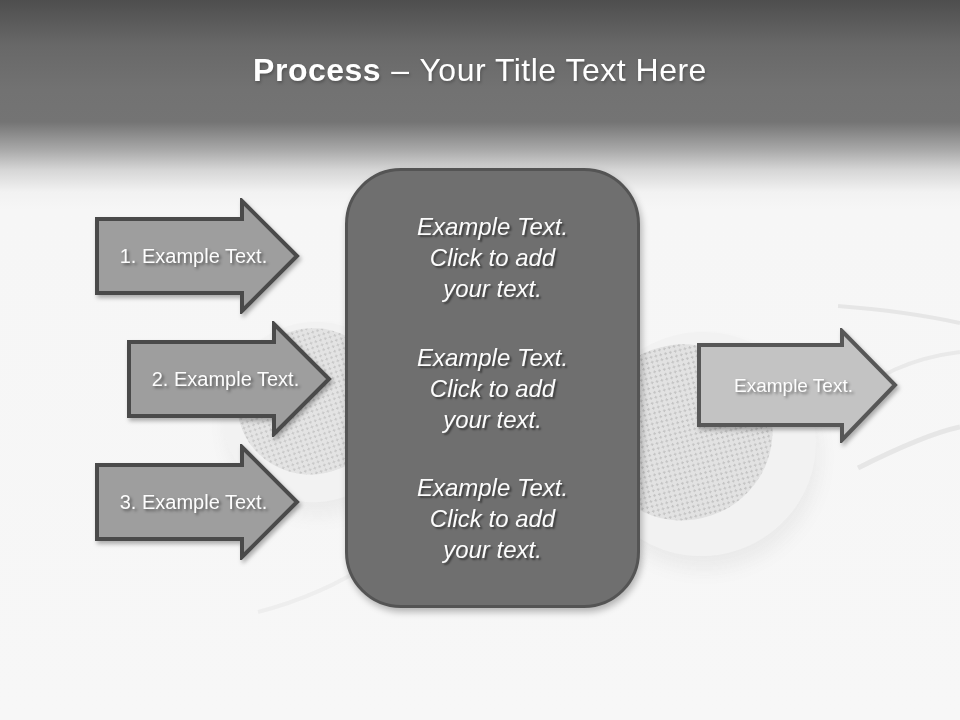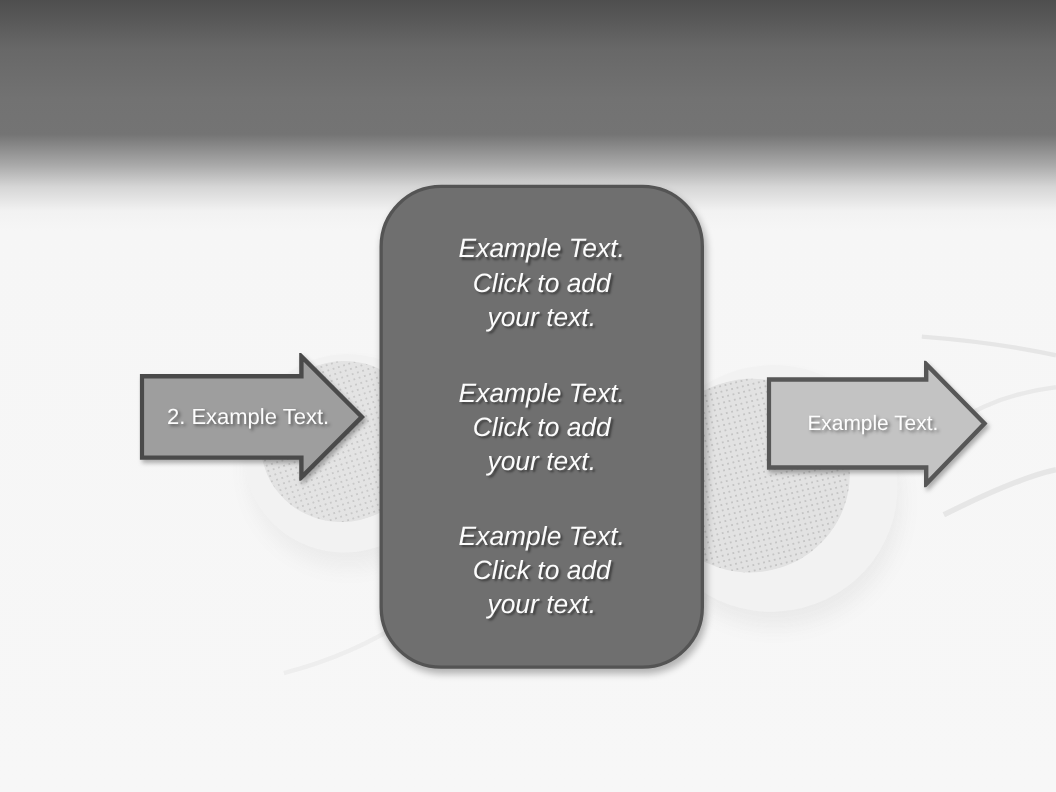--- a/index.html
+++ b/index.html
@@ -86,47 +86,62 @@
     <div class="earbud earbud-left">
       <div class="rim"></div>
       <div class="mesh"></div>
     </div>
     <div class="earbud earbud-right">
       <div class="rim"></div>
       <div class="mesh"></div>
     </div>
   </div>
 
+  <div class="title">
+    <span class="bold">Process</span><span class="dash">–</span><span>Your Title Text Here</span>
+  </div>
 
   <div class="panel">
     <div class="block">
       <div>Example Text.</div>
       <div>Click  to add</div>
       <div>your text.</div>
     </div>
     <div class="block">
       <div>Example Text.</div>
       <div>Click  to add</div>
       <div>your text.</div>
     </div>
     <div class="block">
       <div>Example Text.</div>
       <div>Click  to add</div>
       <div>your text.</div>
     </div>
   </div>
 
+  <div class="arrow arrow-1">
+    <svg viewBox="0 0 205 116">
+      <polygon points="2,21 147,21 147,3 202,58 147,113 147,95 2,95" fill="#9e9e9e" stroke="#4a4a4a" stroke-width="4" stroke-linejoin="miter"></polygon>
+    </svg>
+    <span class="label">1. Example Text.</span>
+  </div>
 
   <div class="arrow arrow-2">
     <svg viewBox="0 0 205 116">
       <polygon points="2,21 147,21 147,3 202,58 147,113 147,95 2,95" fill="#9e9e9e" stroke="#4a4a4a" stroke-width="4" stroke-linejoin="miter"></polygon>
     </svg>
     <span class="label">2. Example Text.</span>
   </div>
 
+  <div class="arrow arrow-3">
+    <svg viewBox="0 0 205 116">
+      <polygon points="2,21 147,21 147,3 202,58 147,113 147,95 2,95" fill="#9e9e9e" stroke="#4a4a4a" stroke-width="4" stroke-linejoin="miter"></polygon>
+    </svg>
+    <span class="label">3. Example Text.</span>
+  </div>
 
   <div class="arrow arrow-out">
     <svg viewBox="0 0 201 115">
       <polygon points="2,17 145,17 145,3 198,57 145,112 145,97 2,97" fill="#c3c3c3" stroke="#575757" stroke-width="4" stroke-linejoin="miter"></polygon>
     </svg>
     <span class="label">Example Text.</span>
   </div>
 
 </div>
 

